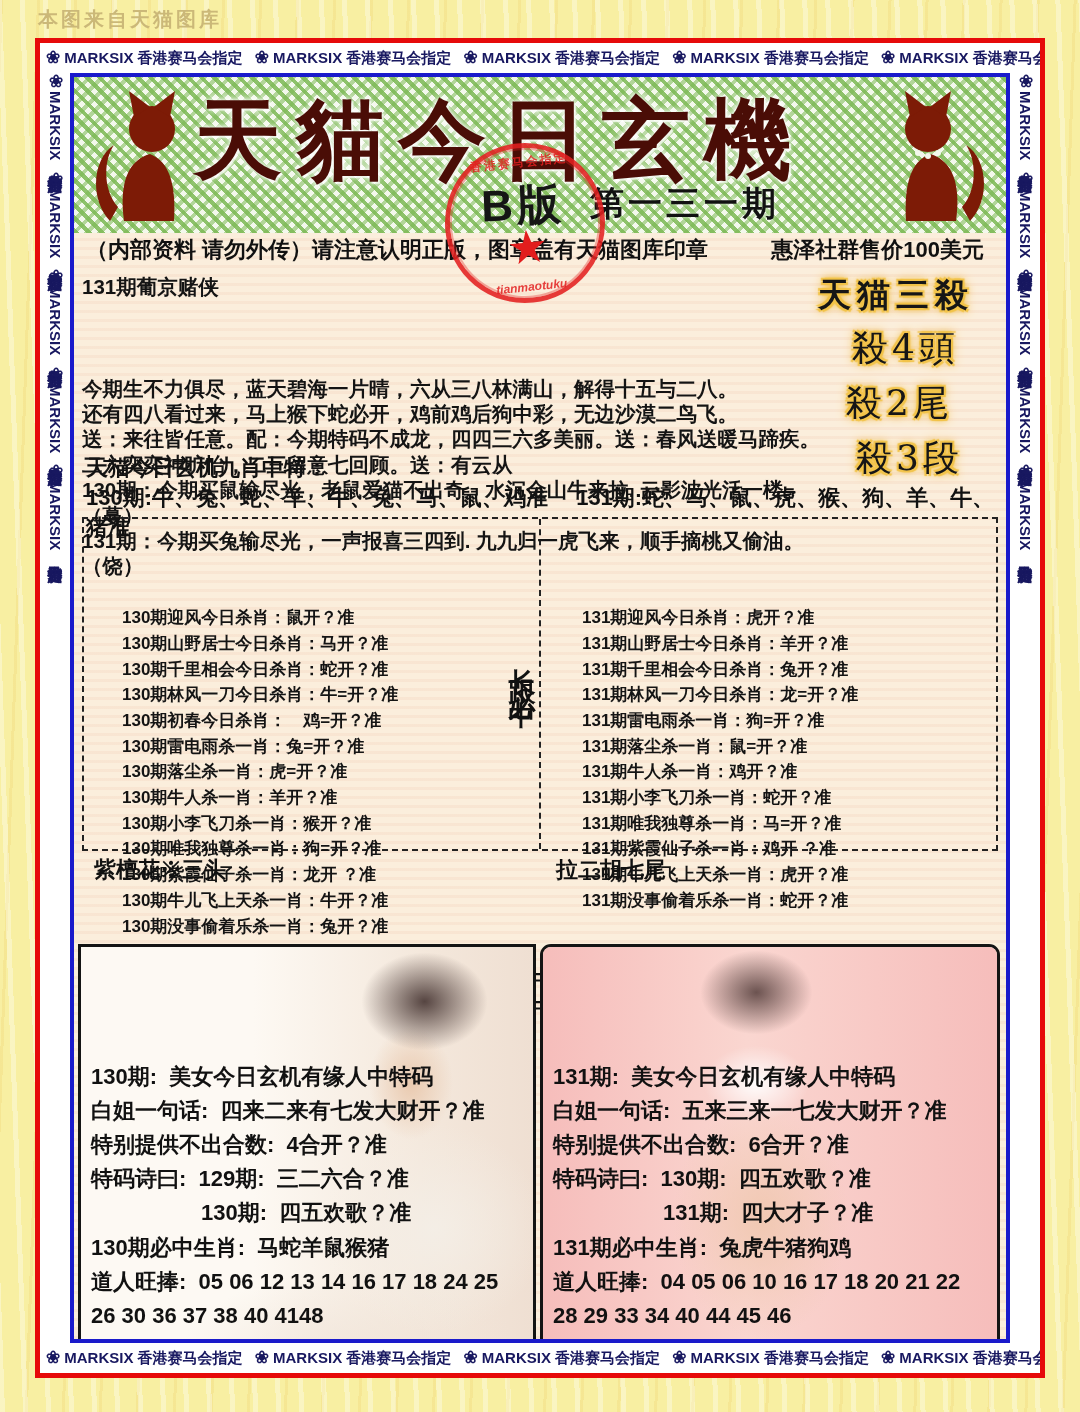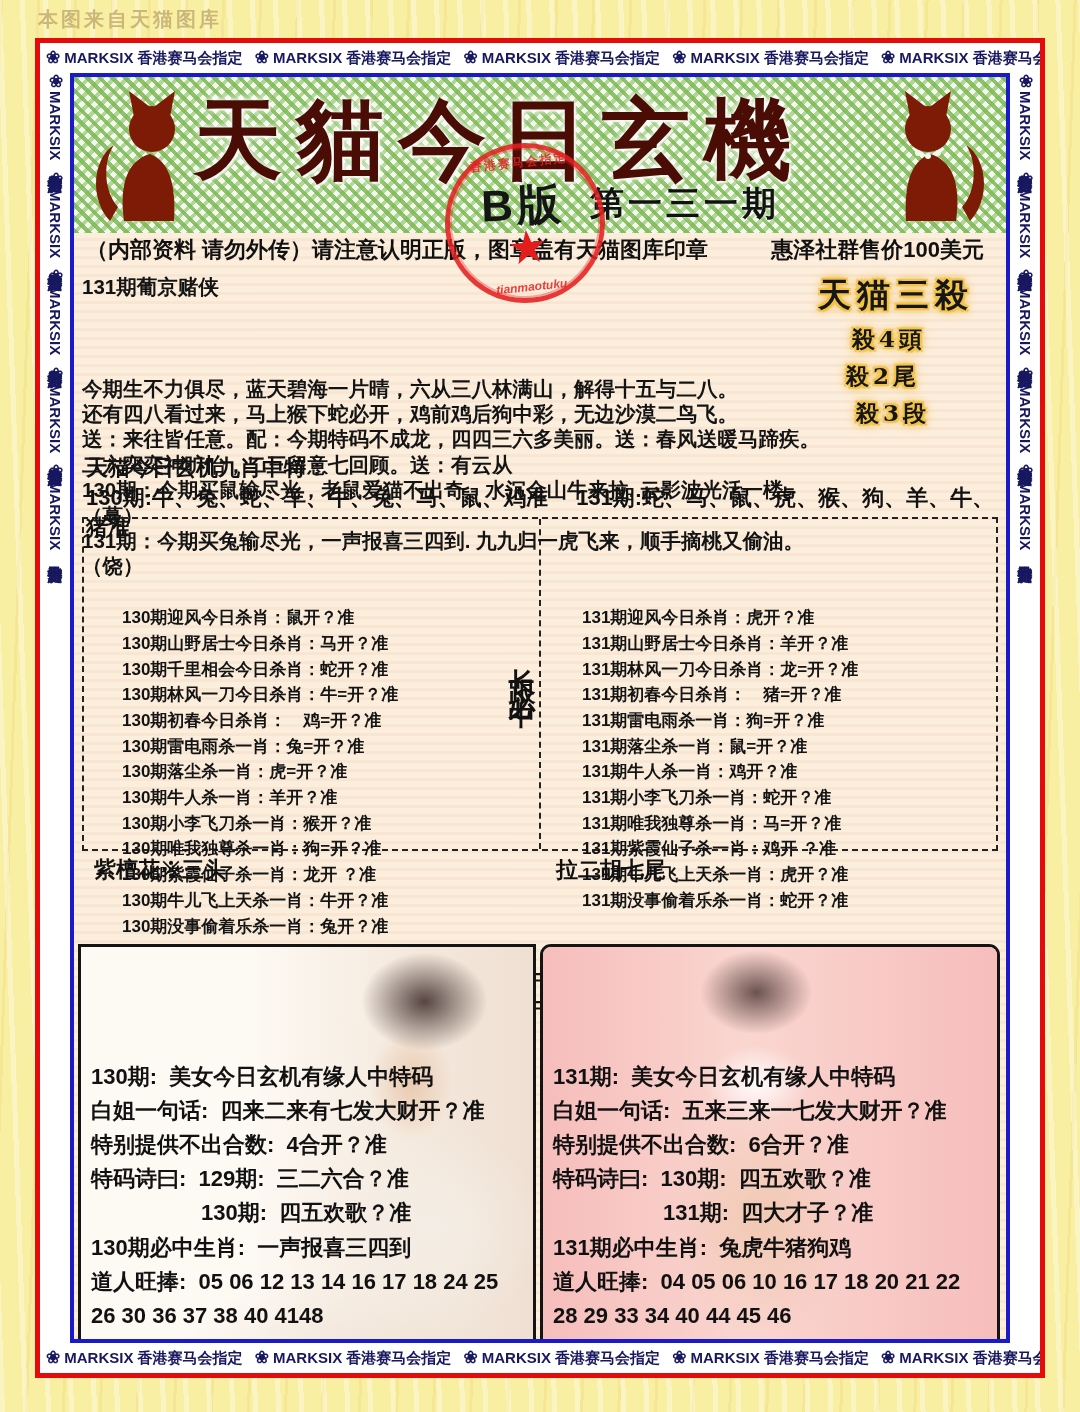--- a/index.html
+++ b/index.html
@@ -57,21 +57,21 @@
   .notice{position:absolute;left:12px;top:158px;width:908px;display:flex;justify-content:space-between;
     font-size:22px;font-weight:bold;color:#111;z-index:1;}
   .notice .right{margin-right:10px;}
   
   .poem{position:absolute;left:8px;top:197px;width:780px;font-size:20.5px;font-weight:bold;color:#141414;line-height:25.4px;z-index:3;}
   .poem div{white-space:pre-wrap;}
   
   .sansha{position:absolute;left:744px;top:196px;width:182px;z-index:3;font-family:"DejaVu Serif",serif;color:#161616;}
   .sansha .t{font-size:33px;font-weight:bold;letter-spacing:6px;
     text-shadow:-2px -2px 1px #F2C348,2px -2px 1px #F2C348,-2px 2px 1px #F2C348,2px 2px 1px #F2C348,0 0 7px #EFBB37,0 0 12px #EBB028;}
-  .sansha .l{font-size:23px;font-weight:bold;margin-top:6px;letter-spacing:4px;
+  .sansha .l{font-size:36px;font-weight:normal;margin-top:6px;letter-spacing:4px;
     text-shadow:-2px -2px 1px #F2C348,2px -2px 1px #F2C348,-2px 2px 1px #F2C348,2px 2px 1px #F2C348,0 0 7px #EFBB37,0 0 12px #EBB028;}
   .sansha .l1{margin-left:34px;} .sansha .l2{margin-left:28px;} .sansha .l3{margin-left:38px;}
   
   .jiuxiao{position:absolute;left:12px;top:376px;width:914px;font-size:22px;font-weight:bold;color:#111;line-height:30px;}
   .jiuxiao div{white-space:pre-wrap;}
   
   .shabox{position:absolute;left:8px;top:440px;width:916px;height:334px;box-sizing:border-box;
     border:2px dashed #222;}
   .shacol{position:absolute;top:9px;font-size:17px;font-weight:bold;color:#141414;line-height:25.7px;white-space:pre;}
   .col130{left:38px;} .col131{left:498px;}
@@ -220,42 +220,42 @@
         <div>130期:牛、兔、蛇、羊、牛、兔、马、鼠、鸡准　 131期:蛇、马、鼠、虎、猴、狗、羊、牛、猪准</div>
       </div>
 
       <div class="shabox">
         <div class="shadiv"></div>
         <div class="shacol col130">
           
         <div>130期迎风今日杀肖：鼠开？准</div><div>130期山野居士今日杀肖：马开？准</div><div>130期千里相会今日杀肖：蛇开？准</div><div>130期林风一刀今日杀肖：牛=开？准</div><div>130期初春今日杀肖：　鸡=开？准</div><div>130期雷电雨杀一肖：兔=开？准</div><div>130期落尘杀一肖：虎=开？准</div><div>130期牛人杀一肖：羊开？准</div><div>130期小李飞刀杀一肖：猴开？准</div><div>130期唯我独尊杀一肖：狗=开？准</div><div>130期紫霞仙子杀一肖：龙开 ？准</div><div>130期牛儿飞上天杀一肖：牛开？准</div><div>130期没事偷着乐杀一肖：兔开？准</div></div>
         <div class="shacol col131">
           
-        <div>131期迎风今日杀肖：虎开？准</div><div>131期山野居士今日杀肖：羊开？准</div><div>131期林风一刀今日杀肖：龙=开？准</div><div>131期初春今日杀肖：　猪=开？准</div><div>131期雷电雨杀一肖：狗=开？准</div><div>131期落尘杀一肖：鼠=开？准</div><div>131期牛人杀一肖：鸡开？准</div><div>131期小李飞刀杀一肖：蛇开？准</div><div>131期唯我独尊杀一肖：马=开？准</div><div>131期紫霞仙子杀一肖：鸡开 ？准</div><div>131期牛儿飞上天杀一肖：虎开？准</div><div>131期没事偷着乐杀一肖：蛇开？准</div></div>
+        <div>131期迎风今日杀肖：虎开？准</div><div>131期山野居士今日杀肖：羊开？准</div><div>131期千里相会今日杀肖：兔开？准</div><div>131期林风一刀今日杀肖：龙=开？准</div><div>131期雷电雨杀一肖：狗=开？准</div><div>131期落尘杀一肖：鼠=开？准</div><div>131期牛人杀一肖：鸡开？准</div><div>131期小李飞刀杀一肖：蛇开？准</div><div>131期唯我独尊杀一肖：马=开？准</div><div>131期紫霞仙子杀一肖：鸡开 ？准</div><div>131期牛儿飞上天杀一肖：虎开？准</div><div>131期没事偷着乐杀一肖：蛇开？准</div></div>
         <div class="midword">长跟必中</div>
       </div>
 
       <div class="santou">
         <div>紫檀花※三头</div>
         <div>
           
         <div>130期:  ※紫檀花※三头※:  【123头】开00 中</div><div>131期:  ※紫檀花※三头※:  【124头】开00 中</div></div>
       </div>
       <div class="qiwei">
         <div>拉二胡七尾</div>
         <div>
           
         <div>130期:  1尾,4尾,7尾,6尾,2尾,5尾,3尾＝＝开？ 【准】</div><div>131期:  2尾,6尾,5尾,7尾,3尾,1尾,0尾＝＝开？ 【准】</div></div>
       </div>
 
       <div class="bbox bbox-left">
         <div class="photo photo-left"></div>
         <div class="blines">
           
-        <div>130期:  美女今日玄机有缘人中特码</div><div>白姐一句话:  四来二来有七发大财开？准</div><div>特别提供不出合数:  4合开？准</div><div>特码诗曰:  129期:  三二六合？准</div><div>　　　　　130期:  四五欢歌？准</div><div>130期必中生肖:  一声报喜三四到</div><div>道人旺捧:  05 06 12 13 14 16 17 18 24 25</div><div>26 30 36 37 38 40 4148</div></div>
+        <div>130期:  美女今日玄机有缘人中特码</div><div>白姐一句话:  四来二来有七发大财开？准</div><div>特别提供不出合数:  4合开？准</div><div>特码诗曰:  129期:  三二六合？准</div><div>　　　　　130期:  四五欢歌？准</div><div>130期必中生肖:  马蛇羊鼠猴猪</div><div>道人旺捧:  05 06 12 13 14 16 17 18 24 25</div><div>26 30 36 37 38 40 4148</div></div>
       </div>
       <div class="bbox bbox-right">
         <div class="photo photo-right"></div>
         <div class="blines">
           
         <div>131期:  美女今日玄机有缘人中特码</div><div>白姐一句话:  五来三来一七发大财开？准</div><div>特别提供不出合数:  6合开？准</div><div>特码诗曰:  130期:  四五欢歌？准</div><div>　　　　　131期:  四大才子？准</div><div>131期必中生肖:  兔虎牛猪狗鸡</div><div>道人旺捧:  04 05 06 10 16 17 18 20 21 22</div><div>28 29 33 34 40 44 45 46</div></div>
       </div>
 
     </div>
   </div>

